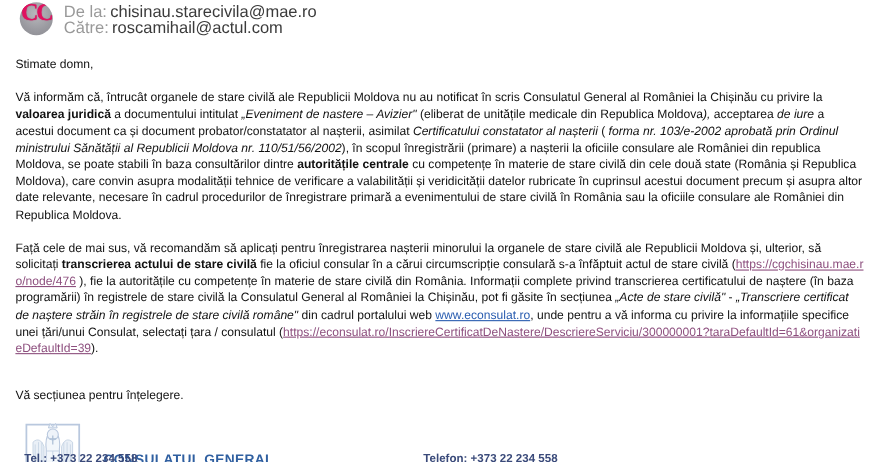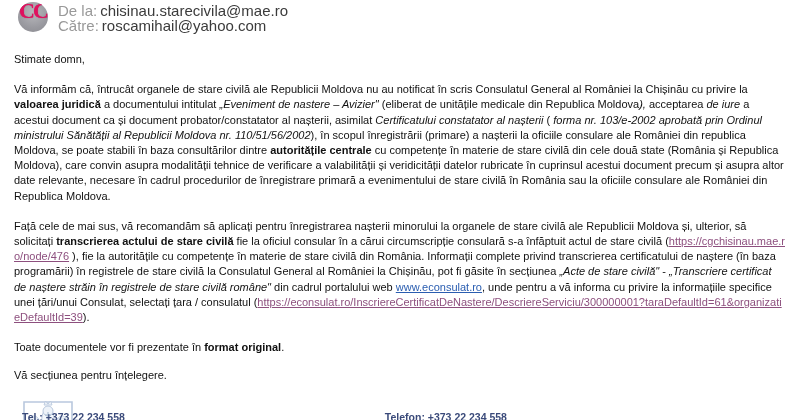--- a/index.html
+++ b/index.html
@@ -135,42 +135,39 @@
 
 <div class="mail-header">
   <div class="avatar">
     <div class="avatar-initials">CC</div>
   </div>
   <div class="addr-block">
     <div class="addr-row">
       <span class="addr-label">De la:</span><span class="addr-value">chisinau.starecivila@mae.ro</span>
     </div>
     <div class="addr-row">
-      <span class="addr-label">Către:</span><span class="addr-value">roscamihail@yahoo.com</span>
+      <span class="addr-label">Către:</span><span class="addr-value">roscamihail@actul.com</span>
     </div>
   </div>
 </div>
 
 <div class="mail-body">
 
   <div class="spacer-1"></div>
 
   <div class="para">Stimate domn,</div>
 
   <div class="para">
     <span>Vă informăm că, întrucât organele de stare civilă ale Republicii Moldova nu au notificat în scris Consulatul General al României la Chișinău cu privire la </span><b>valoarea juridică</b><span> a documentului intitulat </span><i>„Eveniment de nastere – Avizier"</i><span> (eliberat de unitățile medicale din Republica Moldova</span><i>),</i><span> acceptarea </span><i>de iure</i><span> a acestui document ca și document probator/constatator al nașterii, asimilat </span><i>Certificatului constatator al nașterii</i><span> ( </span><i>forma nr. 103/e-2002 aprobată prin Ordinul ministrului Sănătății al Republicii Moldova nr. 110/51/56/2002</i><span>), în scopul înregistrării (primare) a nașterii la oficiile consulare ale României din republica Moldova, se poate stabili în baza consultărilor dintre </span><b>autoritățile centrale</b><span> cu competențe în materie de stare civilă din cele două state (România și Republica Moldova), care convin asupra modalității tehnice de verificare a valabilității și veridicității datelor rubricate în cuprinsul acestui document precum și asupra altor date relevante, necesare în cadrul procedurilor de înregistrare primară a evenimentului de stare civilă în România sau la oficiile consulare ale României din Republica Moldova.</span>
   </div>
 
   <div class="para">
     <span>Față cele de mai sus, vă recomandăm să aplicați pentru înregistrarea nașterii minorului la organele de stare civilă ale Republicii Moldova și, ulterior, să solicitați </span><b>transcrierea actului de stare civilă</b><span> fie la oficiul consular în a cărui circumscripție consulară s-a înfăptuit actul de stare civilă (</span><a class="lnk" href="#">https://cgchisinau.mae.ro/node/476</a><span> ), fie la autoritățile cu competențe în materie de stare civilă din România. Informații complete privind transcrierea certificatului de naștere (în baza programării) în registrele de stare civilă la Consulatul General al României la Chișinău, pot fi găsite în secțiunea </span><i>„Acte de stare civilă"</i><span> - </span><i>„Transcriere certificat de naștere străin în registrele de stare civilă române"</i><span> din cadrul portalului web </span><a class="lnk-blue" href="#">www.econsulat.ro</a><span>, unde pentru a vă informa cu privire la informațiile specifice unei țări/unui Consulat, selectați țara / consulatul (</span><a class="lnk" href="#">https://econsulat.ro/InscriereCertificatDeNastere/DescriereServiciu/300000001?taraDefaultId=61&amp;organizatieDefaultId=39</a><span>).</span>
   </div>
 
-  <div class="para tight">
-    <span>Toate documentele vor fi prezentate în </span><b>format original</b><span>.</span>
-  </div>
 
   <div class="spacer-2"></div>
 
   <div class="para tight">Vă secțiunea pentru înțelegere.</div>
 </div>
 
 <div class="signature">
   <span class="crest">
     <svg viewBox="0 0 60 72" width="60" height="72" aria-hidden="true">
       <path d="M6 4 H54 V44 C54 58 42 66 30 70 C18 66 6 58 6 44 Z" fill="#ffffff" stroke="#b9c8de" stroke-width="1.6"></path>

